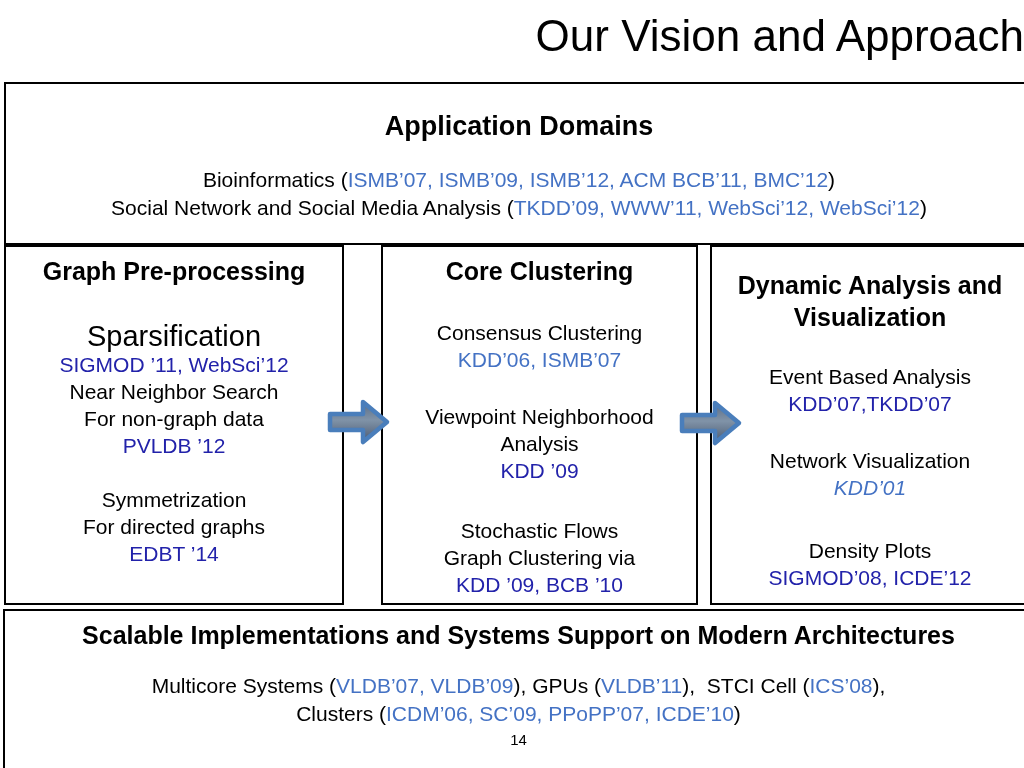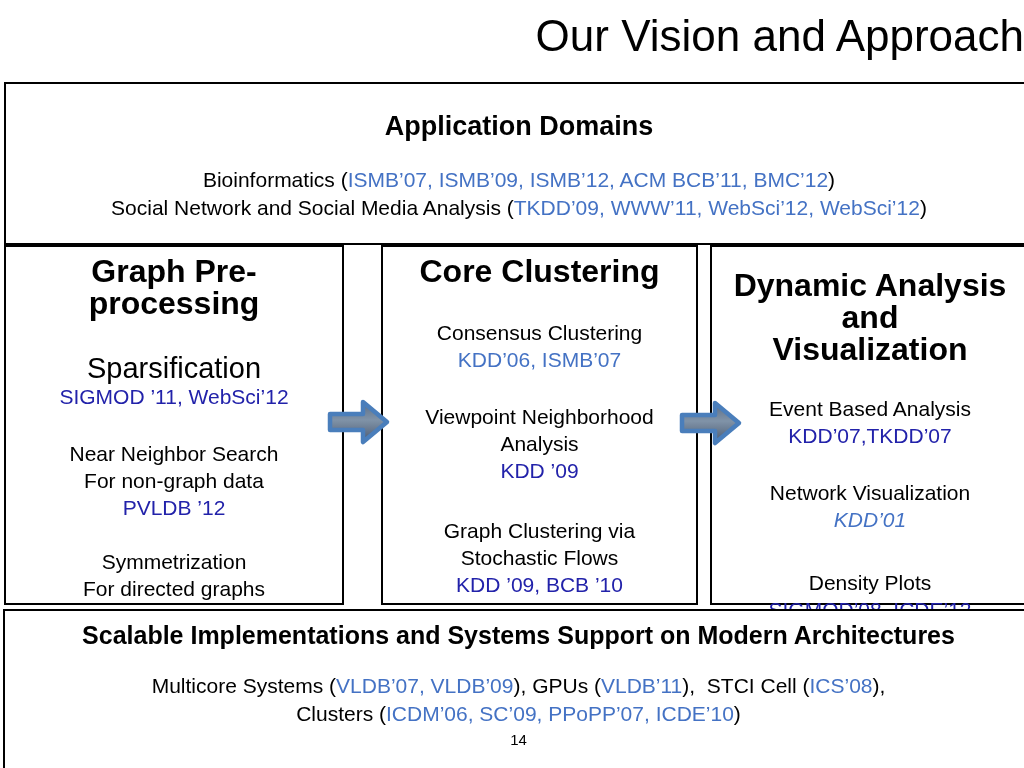--- a/index.html
+++ b/index.html
@@ -17,25 +17,25 @@
     position:absolute;border:2px solid #000;background:#fff;
     box-sizing:border-box;text-align:center;
   }
   #app-domains{left:4px;top:82px;width:1030px;height:163px;}
   #app-domains .heading{margin-top:26px;font-size:27px;font-weight:bold;line-height:33px;}
   #app-domains .ad-lines{margin-top:23px;font-size:21px;line-height:28px;}
   
   #col-1{left:4px;top:245px;width:340px;height:360px;}
   #col-2{left:381px;top:245px;width:317px;height:360px;}
   #col-3{left:710px;top:245px;width:320px;height:360px;}
-  .col-heading{font-size:32px;font-weight:bold;line-height:32px;margin-top:8px;white-space:pre-line;}
+  .col-heading{font-size:25px;font-weight:bold;line-height:32px;margin-top:8px;white-space:pre-line;}
   #col-3 .col-heading{margin-top:22px;}
   .entry{font-size:21px;line-height:27px;}
   .entry .big{font-size:29px;line-height:30px;}
-  #col-1 .e1{margin-top:34px}#col-1 .e2{margin-top:30px}#col-1 .e3{margin-top:27px}
+  #col-1 .e1{margin-top:34px}#col-1 .e2{}#col-1 .e3{margin-top:27px}
   #col-2 .e1{margin-top:32px}#col-2 .e2{margin-top:30px}#col-2 .e3{margin-top:33px}
   #col-3 .e1{margin-top:30px}#col-3 .e2{margin-top:30px}#col-3 .e3{margin-top:36px}
   
   #bottom-box{left:3px;top:609px;width:1031px;height:165px;}
   #bottom-box .heading{margin-top:9px;font-size:25px;font-weight:bold;line-height:30px;}
   #bottom-box .sys-lines{margin-top:22px;font-size:21px;line-height:27.5px;}
   #page-number{margin-top:4px;font-size:15px;line-height:18px;}
   
   .c-ink{color:var(--ink,#000)}
   .c-light{color:var(--citation-light-blue,#4472c4)}
@@ -82,22 +82,22 @@
   <div class="entry e1">
     <div><span class="c-ink">Consensus Clustering</span></div>
     <div><span class="c-light">KDD’06, ISMB’07</span></div>
   </div>
   <div class="entry e2">
     <div><span class="c-ink">Viewpoint Neighborhood</span></div>
     <div><span class="c-ink">Analysis</span></div>
     <div><span class="c-navy">KDD ’09</span></div>
   </div>
   <div class="entry e3">
+    <div><span class="c-ink">Stochastic Flows</span></div>
     <div><span class="c-ink">Graph Clustering via</span></div>
-    <div><span class="c-ink">Stochastic Flows</span></div>
     <div><span class="c-navy">KDD ’09, BCB ’10</span></div>
   </div>
 </div>
 
 <div class="box" id="col-3">
   <div class="col-heading">Dynamic Analysis and
 Visualization</div>
   <div class="entry e1">
     <div><span class="c-ink">Event Based Analysis</span></div>
     <div><span class="c-navy">KDD’07,TKDD’07</span></div>

